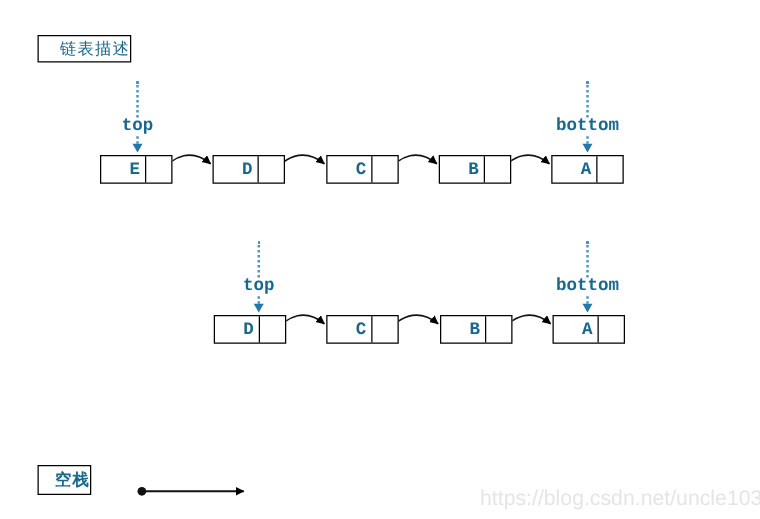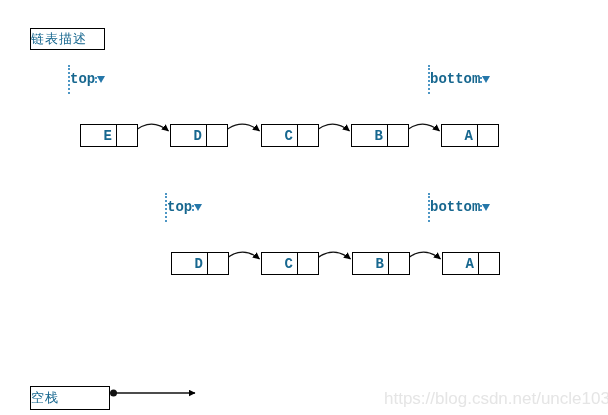--- a/index.html
+++ b/index.html
@@ -2,34 +2,34 @@
 <html><head>
 <meta charset="utf-8">
 <style>
   html,body{margin:0;padding:0;background:#fff;}
   body{width:608px;height:415px;position:relative;overflow:hidden;
        font-family:"Liberation Mono","DejaVu Sans Mono",monospace;}
   .canvas{position:absolute;left:0;top:0;width:608px;height:415px;}
   svg#arcs{position:absolute;left:0;top:0;width:608px;height:415px;pointer-events:none;}
 
   .framebox{position:absolute;border:1px solid #000;box-sizing:border-box;
-            display:flex;align-items:center;justify-content:flex-start;
+            display:flex;align-items:center;justify-content:flex-end;
             color:var(--accent);font-family:"Liberation Sans","DejaVu Sans",sans-serif;
             font-size:13px;letter-spacing:1px;background:#fff;}
   #title-box{left:30px;top:28px;width:75px;height:22px;}
-  #empty-box{left:30px;top:386px;width:80px;height:24px;}
+  #empty-box{left:30px;top:372px;width:43px;height:24px;font-weight:bold;}
 
   .node{position:absolute;width:58px;height:23px;border:1px solid #000;
         box-sizing:border-box;display:flex;background:#fff;}
   .node .data{width:36px;border-right:1px solid #000;box-sizing:border-box;
         display:flex;align-items:center;justify-content:flex-end;padding-right:4px;}
   .node .ptr{flex:1;}
   .node .val{color:var(--accent);font-size:14px;font-weight:bold;line-height:1;}
 
-  .plabel{position:absolute;width:84px;display:flex;flex-direction:row;
+  .plabel{position:absolute;width:84px;display:flex;flex-direction:column;
           align-items:center;pointer-events:none;}
   .plabel .dash1{width:0;height:29px;border-left:2px dotted var(--dotline);}
   .plabel .ltext{color:var(--accent);font-size:14px;font-weight:bold;line-height:15px;height:15px;}
   .plabel .dash2{width:0;height:6px;border-left:2px dotted var(--dotline);}
   .plabel .tri{width:0;height:0;border-left:4px solid transparent;
           border-right:4px solid transparent;border-top:7px solid var(--ptrarrow);}
 
   #null-label{position:absolute;left:117px;top:375px;color:var(--accent);
           font-size:14px;font-weight:bold;white-space:pre;}
   #watermark{position:absolute;left:384px;top:389px;color:var(--watermark);

